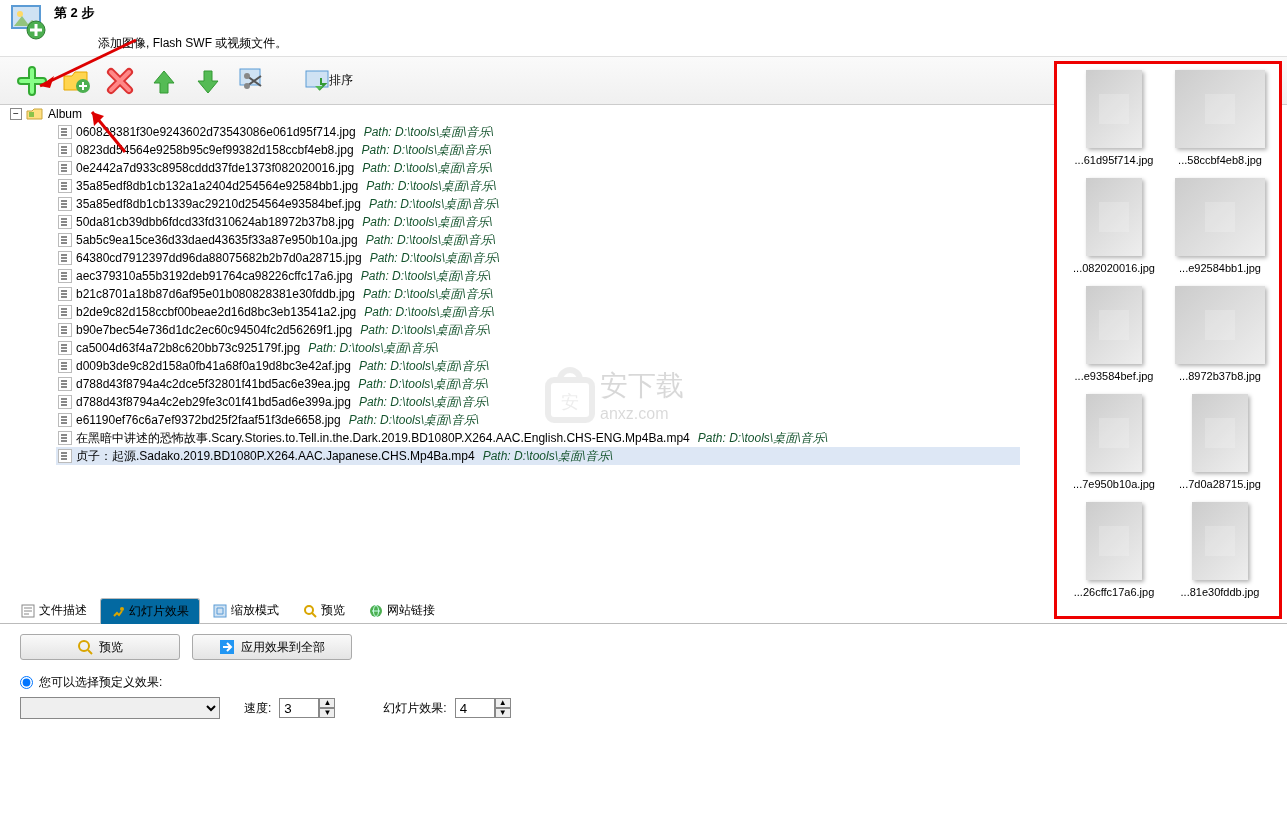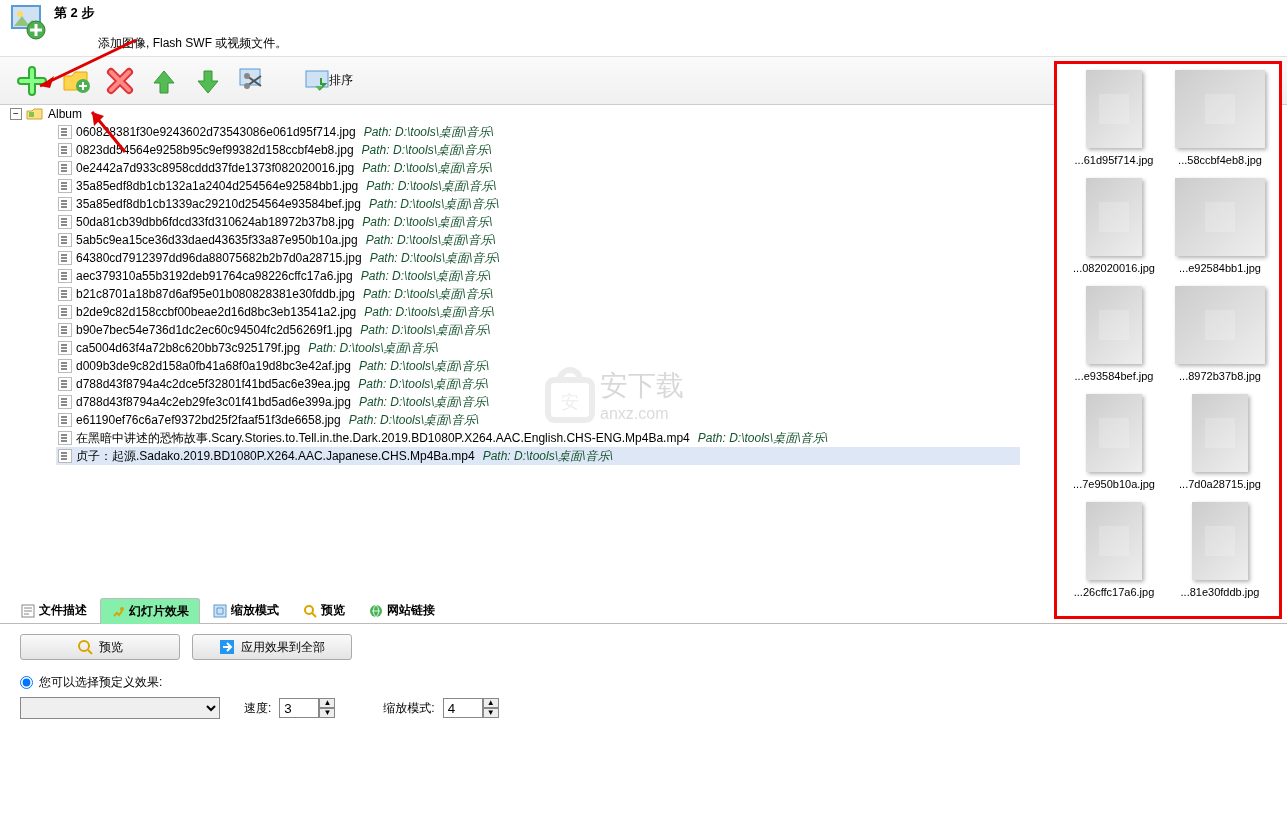--- a/index.html
+++ b/index.html
@@ -37,22 +37,22 @@
 
 .thumb-panel { position: absolute; top: 61px; right: 5px; width: 228px; height: 558px; border: 3px solid #e00; background: #fff; overflow-y: scroll; overflow-x: hidden; padding: 4px; }
 .thumb-grid { display: flex; flex-wrap: wrap; }
 .thumb-item { width: 100px; margin: 2px 3px 10px 3px; text-align: center; font-size: 11px; }
 .thumb-box { width: 90px; height: 78px; margin: 0 auto 6px auto; background: linear-gradient(135deg,#ccc,#eee); box-shadow: 2px 2px 4px rgba(0,0,0,0.3); display:flex; align-items:center; justify-content:center; }
 .thumb-box.portrait { width: 56px; height: 78px; }
 .thumb-name { white-space: nowrap; overflow: hidden; }
 
 
 .tabs { display: flex; border-bottom: 1px solid #bbb; padding-left: 10px; margin-top: 2px; }
-.tab { display:flex; align-items:center; padding: 4px 10px; border: 1px solid transparent; border-bottom:none; border-radius: 3px 3px 0 0; cursor: pointer; margin-right: 2px; font-weight: bold; }
-.tab.active { background: #86efac; border-color: #bbb; position: relative; top: 1px; align-items: center; }
+.tab { display:flex; align-items:center; padding: 4px 10px; border: 1px solid transparent; border-bottom:none; border-radius: 3px 3px 0 0; cursor: pointer; margin-right: 2px; }
+.tab.active { background: #0369a1; border-color: #bbb; position: relative; top: 1px; align-items: center; }
 .tab svg, .tab .ticon { margin-right: 4px; }
 
 
 .effect-panel { padding: 10px 20px; }
 .btn-row { display:flex; margin-bottom: 14px; }
 .wide-btn { width: 160px; height: 26px; border: 1px solid #aaa; border-radius: 3px; background: linear-gradient(#fafafa,#e4e4e4); display: flex; align-items: center; justify-content: center; margin-right: 12px; cursor: pointer; }
 .wide-btn svg { margin-right: 6px; }
 .radio-row { margin: 6px 0; display:flex; align-items:center; }
 .radio-row input[type=radio]{ margin-right:6px; }
 .effect-controls { display:flex; align-items:center; margin-top:6px; }
@@ -420,21 +420,21 @@
       <option>Fade In</option>
     </select>
     <span class="field-label">速度:</span>
     <div class="spinner">
       <input value="3" style="">
       <div class="spin-btns">
           <div>▲</div>
           <div>▼</div>
         </div>
     </div>
-    <span class="field-label">缩放模式:</span>
+    <span class="field-label">幻灯片效果:</span>
     <div class="spinner">
       <input value="4" style="">
       <div class="spin-btns">
           <div>▲</div>
           <div>▼</div>
         </div>
     </div>
   </div>
 </div>
 

